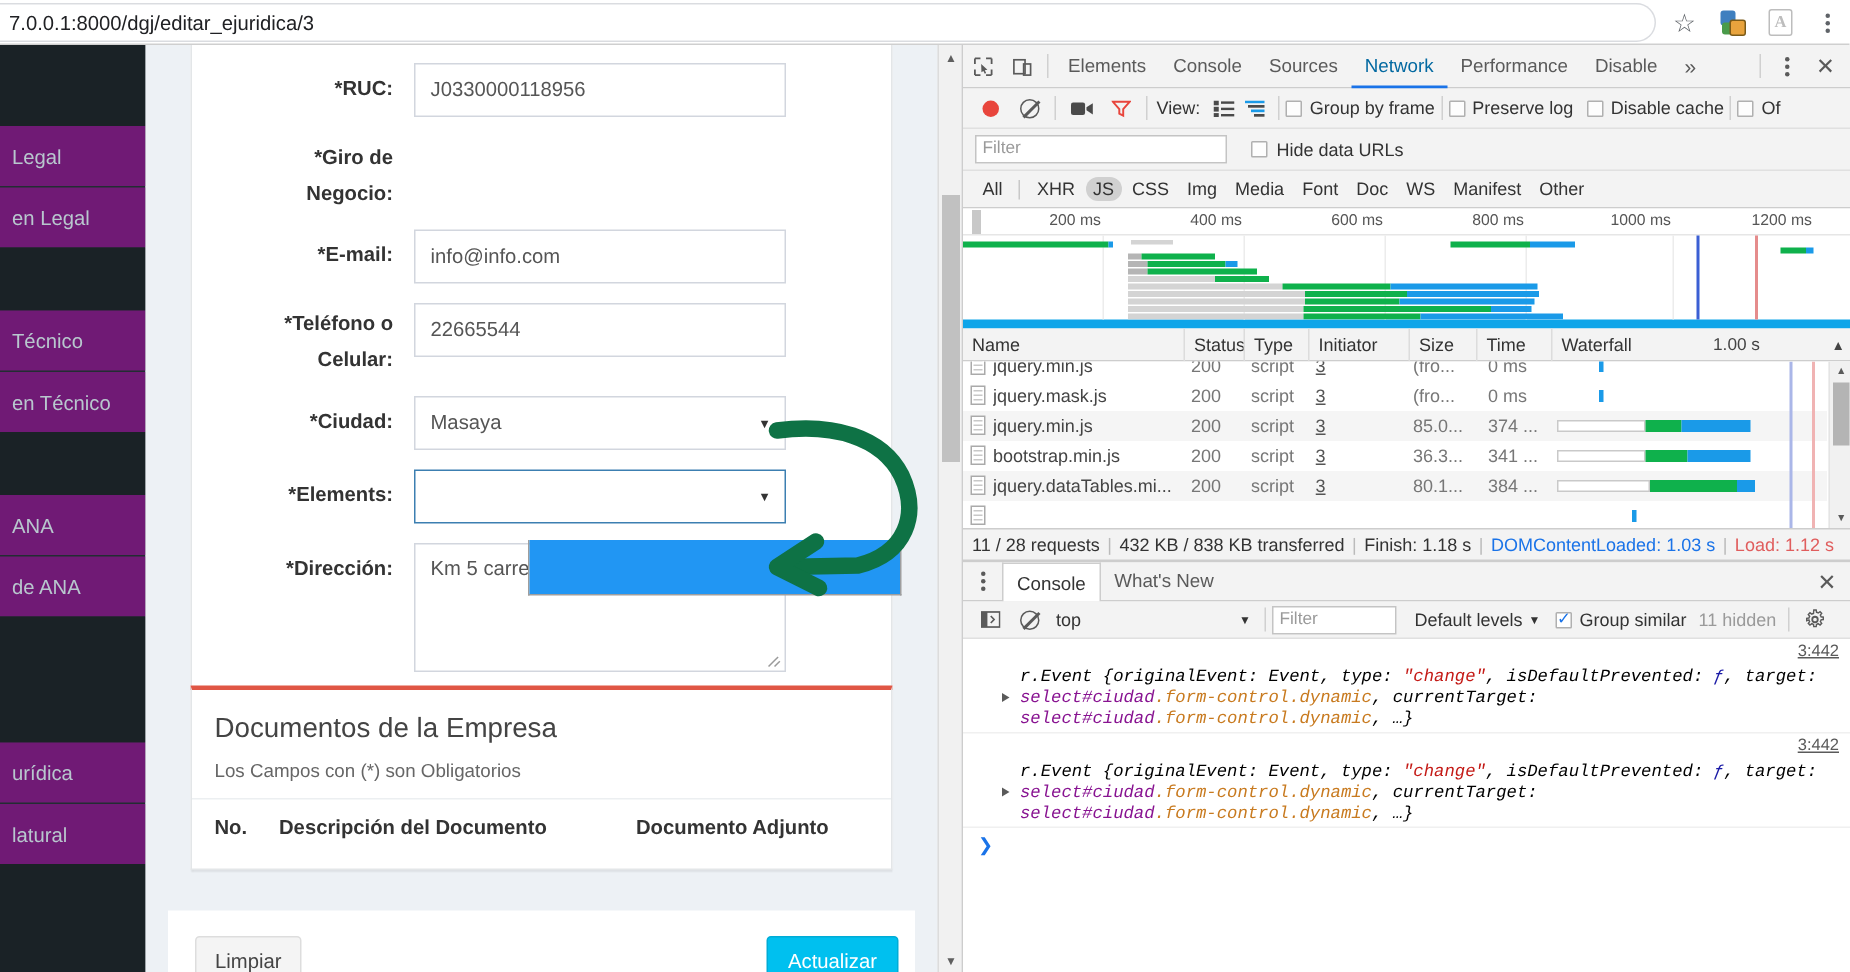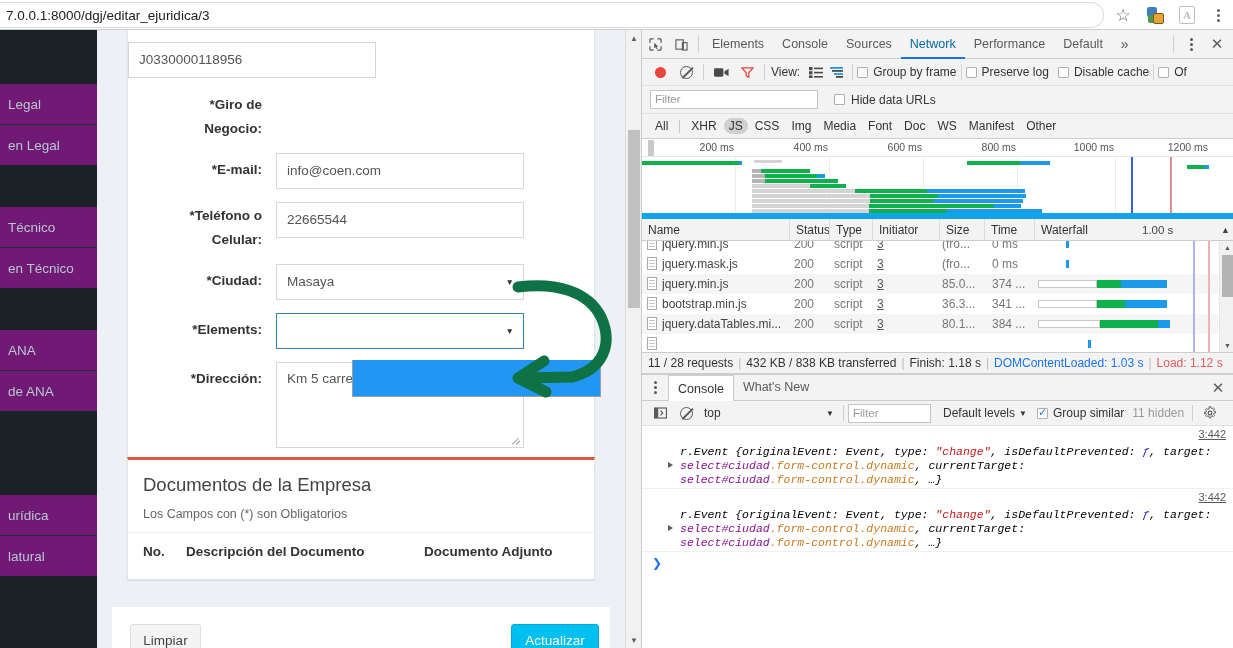--- a/index.html
+++ b/index.html
@@ -411,30 +411,31 @@
       <span>latural</span>
     </div>
     <div class="side-header" style="height:80px"></div>
   </div>
 
   <div id="content">
 
     <div class="card" id="form-card">
 
       <div class="form-row" style="top:225px">
+        <div class="form-label">*RUC:</div>
         <div class="ctrl">J0330000118956</div>
       </div>
 
       <div class="form-row" style="top:274px">
         <div class="form-label" style="line-height:24px;padding-top:2px">*Giro de<br>Negocio:</div>
       </div>
 
       <div class="form-row" style="top:336px">
         <div class="form-label">*E-mail:</div>
-        <div class="ctrl">info@coen.com</div>
+        <div class="ctrl">info@info.com</div>
       </div>
 
       <div class="form-row" style="top:385px">
         <div class="form-label" style="line-height:24px;padding-top:2px">*Teléfono o<br>Celular:</div>
         <div class="ctrl">22665544</div>
       </div>
 
       <div class="form-row" style="top:447px">
         <div class="form-label">*Ciudad:</div>
         <div class="ctrl select">Masaya</div>
@@ -502,21 +503,21 @@
           <rect x="1" y="2" width="8" height="10" stroke="#5a5a5a" fill="none" stroke-width="1.2"></rect>
           <rect x="8" y="5" width="5" height="8" stroke="#5a5a5a" fill="none" stroke-width="1.2"></rect>
         </svg>
     </div>
     <div class="dt-sep"></div>
     <div class="dt-tab">Elements</div>
     <div class="dt-tab">Console</div>
     <div class="dt-tab">Sources</div>
     <div class="dt-tab active">Network</div>
     <div class="dt-tab">Performance</div>
-    <div class="dt-tab">Default</div>
+    <div class="dt-tab">Disable</div>
     <div class="dt-tab" style="font-size:14px">»</div>
     <div style="flex:1"></div>
     <div class="dt-sep"></div>
     <div class="dt-iconbtn" style="flex-direction:column;gap:2px">
       <span style="width:3px;height:3px;border-radius:50%;background:#5a5a5a"></span>
       <span style="width:3px;height:3px;border-radius:50%;background:#5a5a5a"></span>
       <span style="width:3px;height:3px;border-radius:50%;background:#5a5a5a"></span>
     </div>
     <div class="dt-iconbtn" style="font-size:15px;margin-right:4px">✕</div>
   </div>

